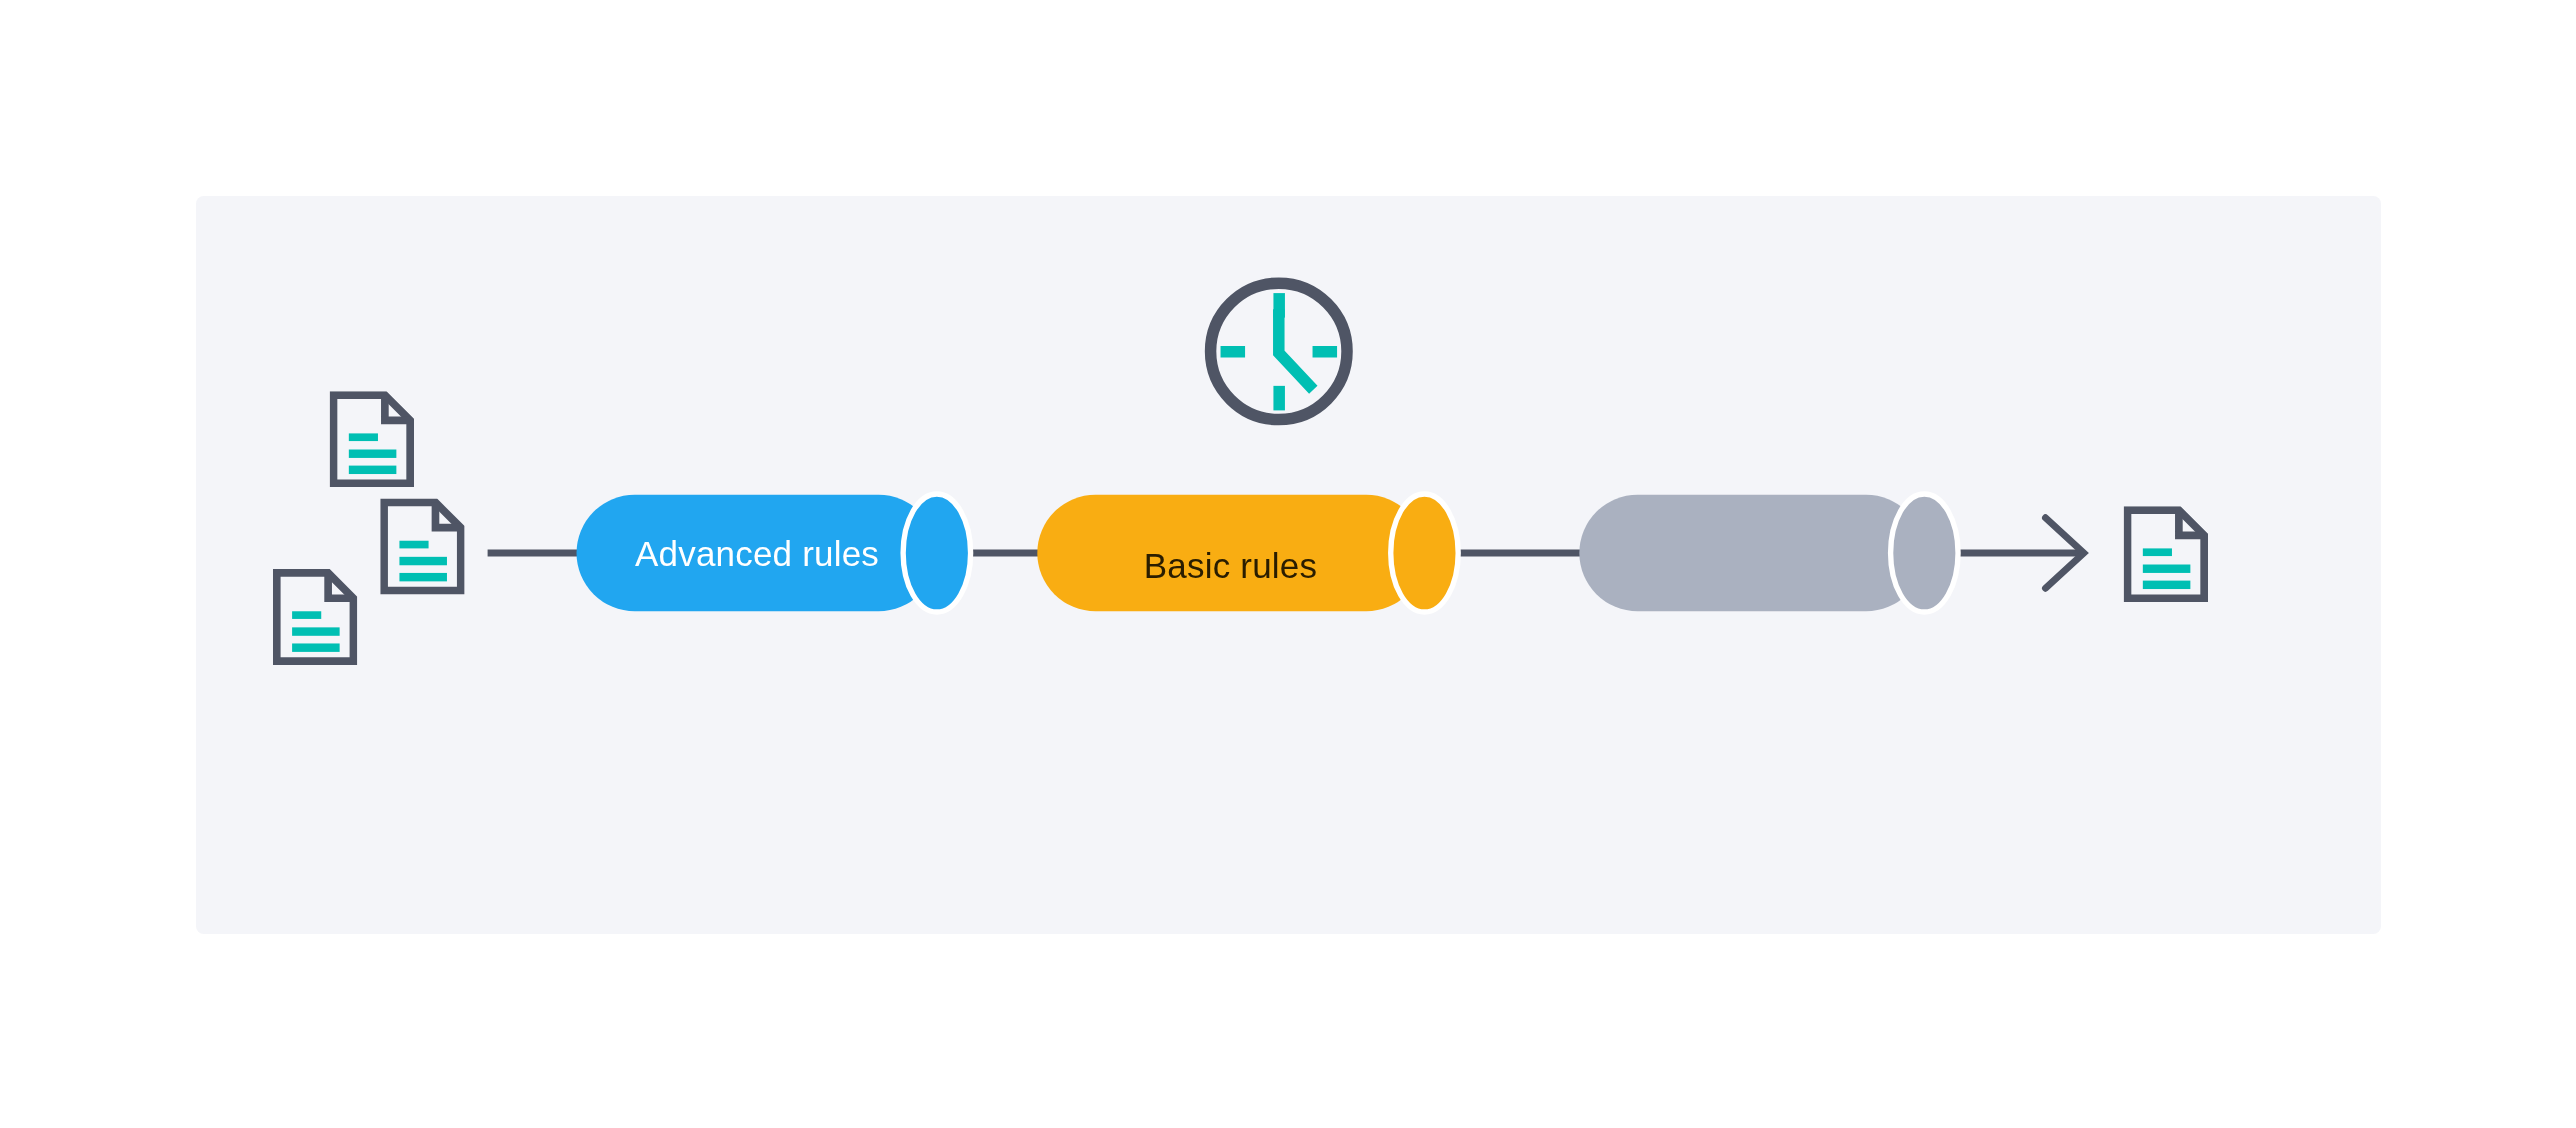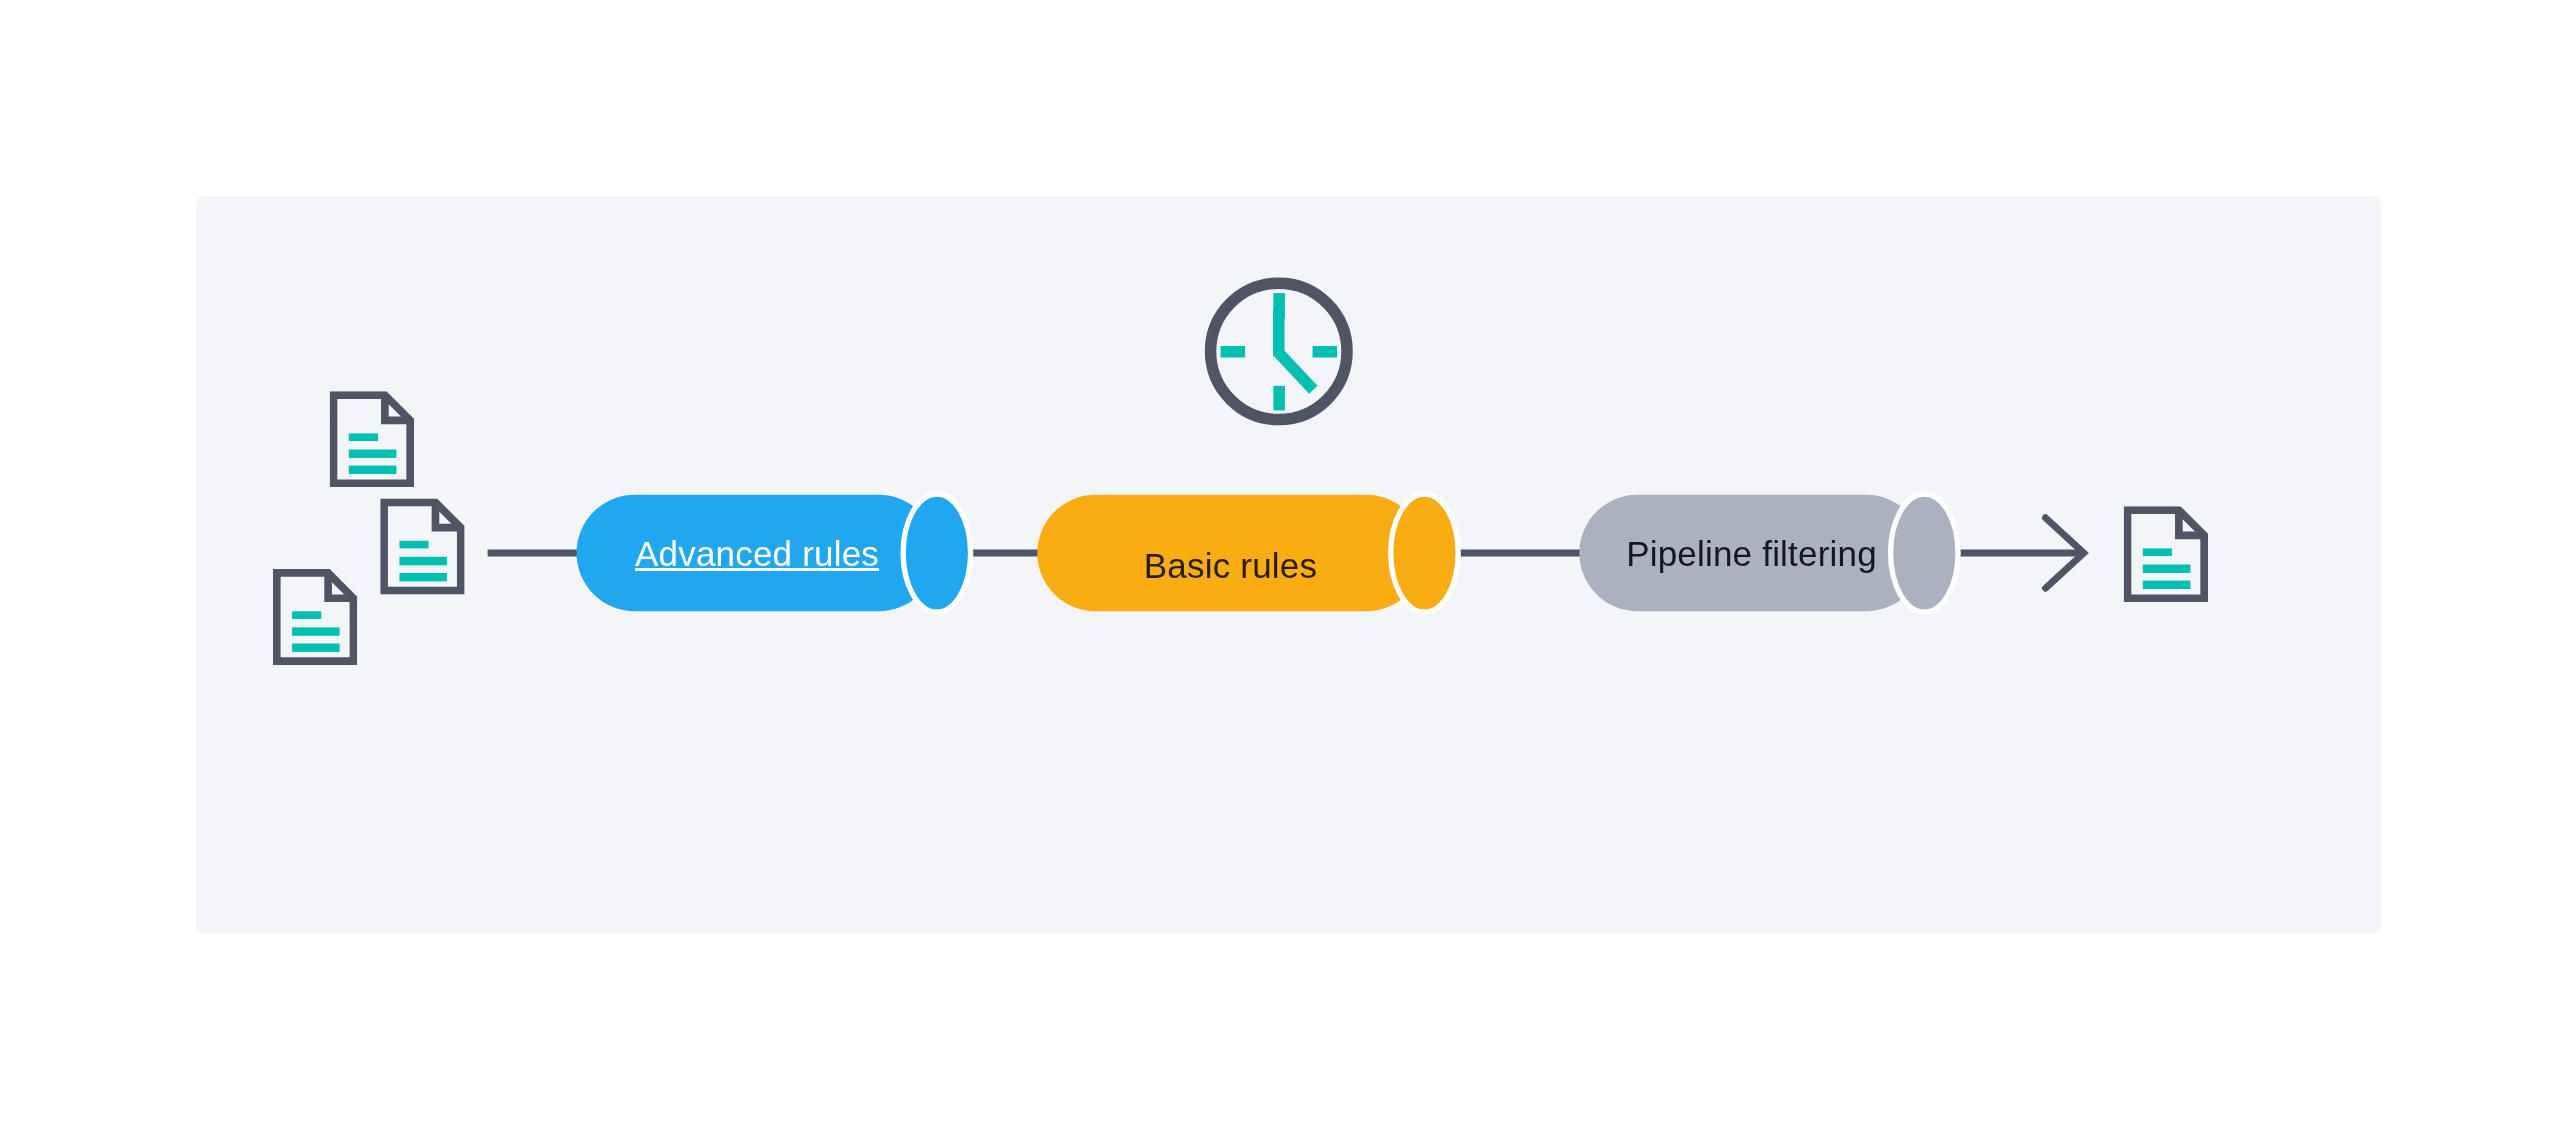--- a/index.html
+++ b/index.html
@@ -41,21 +41,20 @@
     letter-spacing: 0.2px;
     white-space: nowrap;
     line-height: 1;
   }
   #label-advanced {
     left: 577px;
     top: 495px;
     width: 360px;
     height: 117px;
     color: #ffffff;
-    text-decoration: underline;
   }
   #label-basic {
     left: 1037px;
     top: 495px;
     width: 387px;
     height: 140px;
     color: #2a1d00;
   }
   #label-pipeline {
     left: 1579px;
@@ -133,16 +132,15 @@
     <g>
       <use href="#doc-sym" x="2770" y="660" width="110" height="125"></use>
     </g>
 
   </svg>
 
   <div id="label-advanced" class="node-label">Advanced rules</div>
 
   <div id="label-basic" class="node-label">Basic rules</div>
 
-  <div id="label-pipeline" class="node-label">Pipeline filtering</div>
 
 </div>
 
 
 </body></html>

